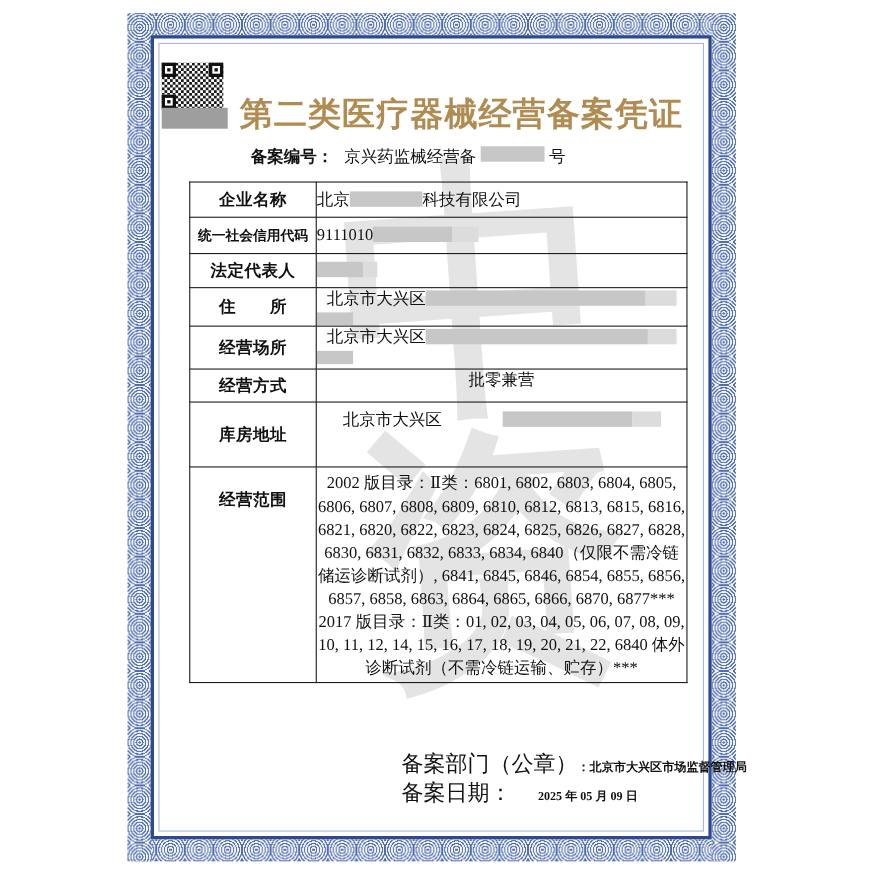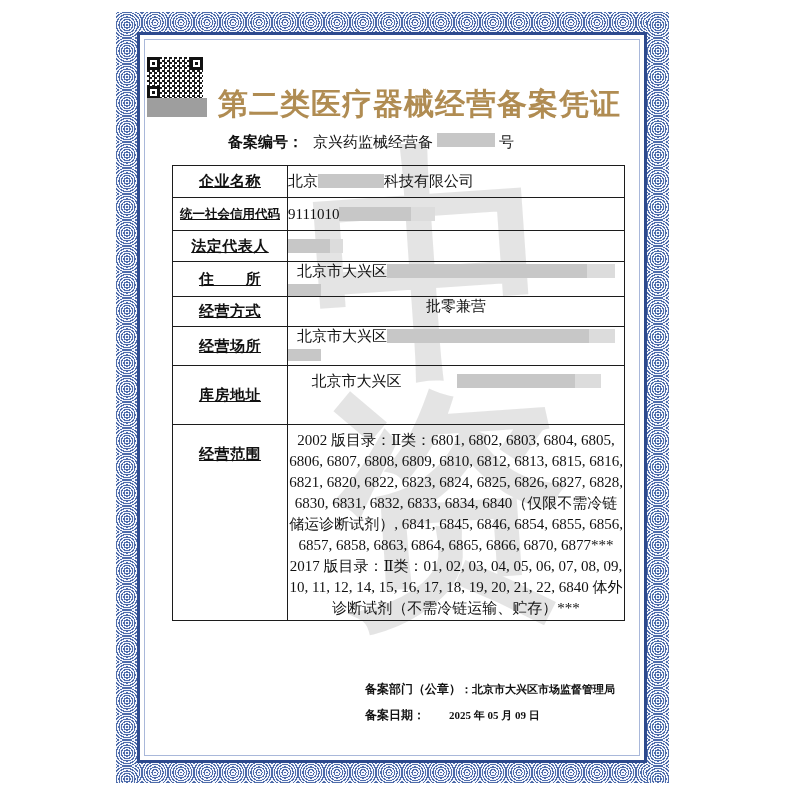--- a/index.html
+++ b/index.html
@@ -70,31 +70,30 @@
   
   table.info {
     position:absolute; left:172px; top:165px;
     border-collapse:collapse; table-layout:fixed; width:450px;
     font-size:15px;
   }
   table.info td { border:1.6px solid #1c1c1c; padding:0; overflow:hidden; }
   td.lbl-cell {
     width:114px; text-align:center; font-weight:bold; letter-spacing:0.5px;
     vertical-align:middle;
-    text-decoration:underline;
   }
   td.lbl-cell.small { font-size:12.5px; letter-spacing:0; }
   td.val-cell { width:336px; padding:2px 4px 2px 7px; vertical-align:middle; }
   tr.top-align td { vertical-align:top;text-align:center; }
   tr.top-align td.lbl-cell { padding-top:20px; }
   .scope p { margin:0; line-height:21px; }
 
   
   .foot-line { position:absolute; left:365px; display:flex; align-items:baseline; white-space:nowrap; }
-  .foot-line .big { font-size:12px; font-weight:bold; }
+  .foot-line .big { font-size:20px; font-weight:normal; }
   .foot-line .small { font-size:11px; font-weight:bold; }
   .foot-dept { top:681px; }
   .foot-date { top:707px; }
 </style>
 </head>
 <body>
 
 <div class="screen">
 
   <div class="band band-h band-top"></div>
@@ -145,30 +144,30 @@
         <span class="redact" style="width:42px;"></span><span class="redact light" style="width:13px;"></span>
       </td>
     </tr>
     <tr class="top-align" style="height:31px;">
       <td class="lbl-cell" style="vertical-align:middle; padding-top:0;">住　　所</td>
       <td class="val-cell">
         <span>北京市大兴区</span><span class="redact" style="width:200px;"></span><span class="redact light" style="width:28px;"></span>
         <span class="redact block" style="width:33px;"></span>
       </td>
     </tr>
-    <tr class="top-align" style="height:30px;">
-      <td class="lbl-cell" style="vertical-align:middle; padding-top:0;">经营方式</td>
-      <td class="val-cell">批零兼营</td>
-    </tr>
     <tr class="top-align" style="height:39px;">
       <td class="lbl-cell" style="vertical-align:middle; padding-top:0;">经营场所</td>
       <td class="val-cell">
         <span>北京市大兴区</span><span class="redact" style="width:202px;"></span><span class="redact light" style="width:26px;"></span>
         <span class="redact block" style="width:33px;"></span>
       </td>
+    </tr>
+    <tr class="top-align" style="height:30px;">
+      <td class="lbl-cell" style="vertical-align:middle; padding-top:0;">经营方式</td>
+      <td class="val-cell">批零兼营</td>
     </tr>
     <tr class="top-align" style="height:59px;">
       <td class="lbl-cell">库房地址</td>
       <td class="val-cell" style="padding-top:6px;">
         <span>北京市大兴区</span><span style="display:inline-block;width:55px;"></span><span class="redact" style="width:118px;"></span><span class="redact light" style="width:26px;"></span>
       </td>
     </tr>
     <tr class="top-align" style="height:196px;">
       <td class="lbl-cell">经营范围</td>
       <td class="val-cell scope" style="padding-top:5px;">

